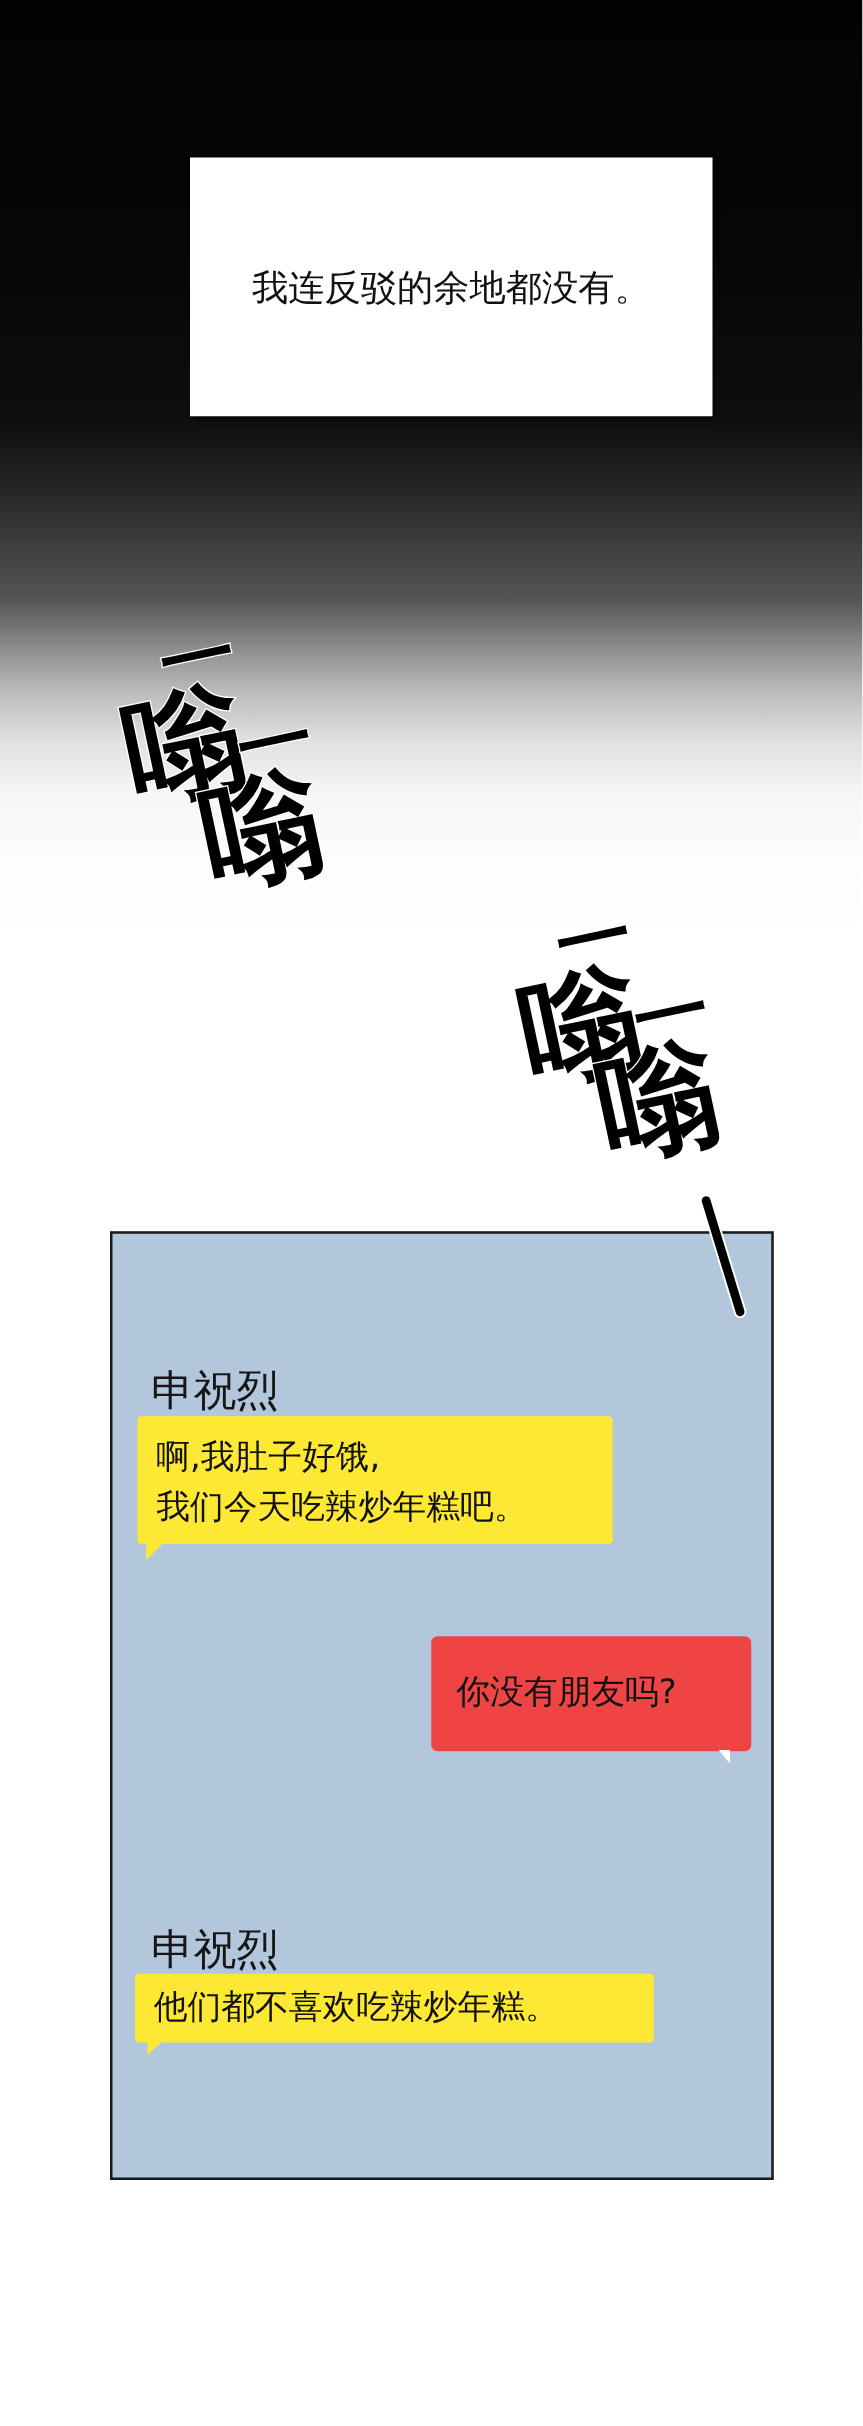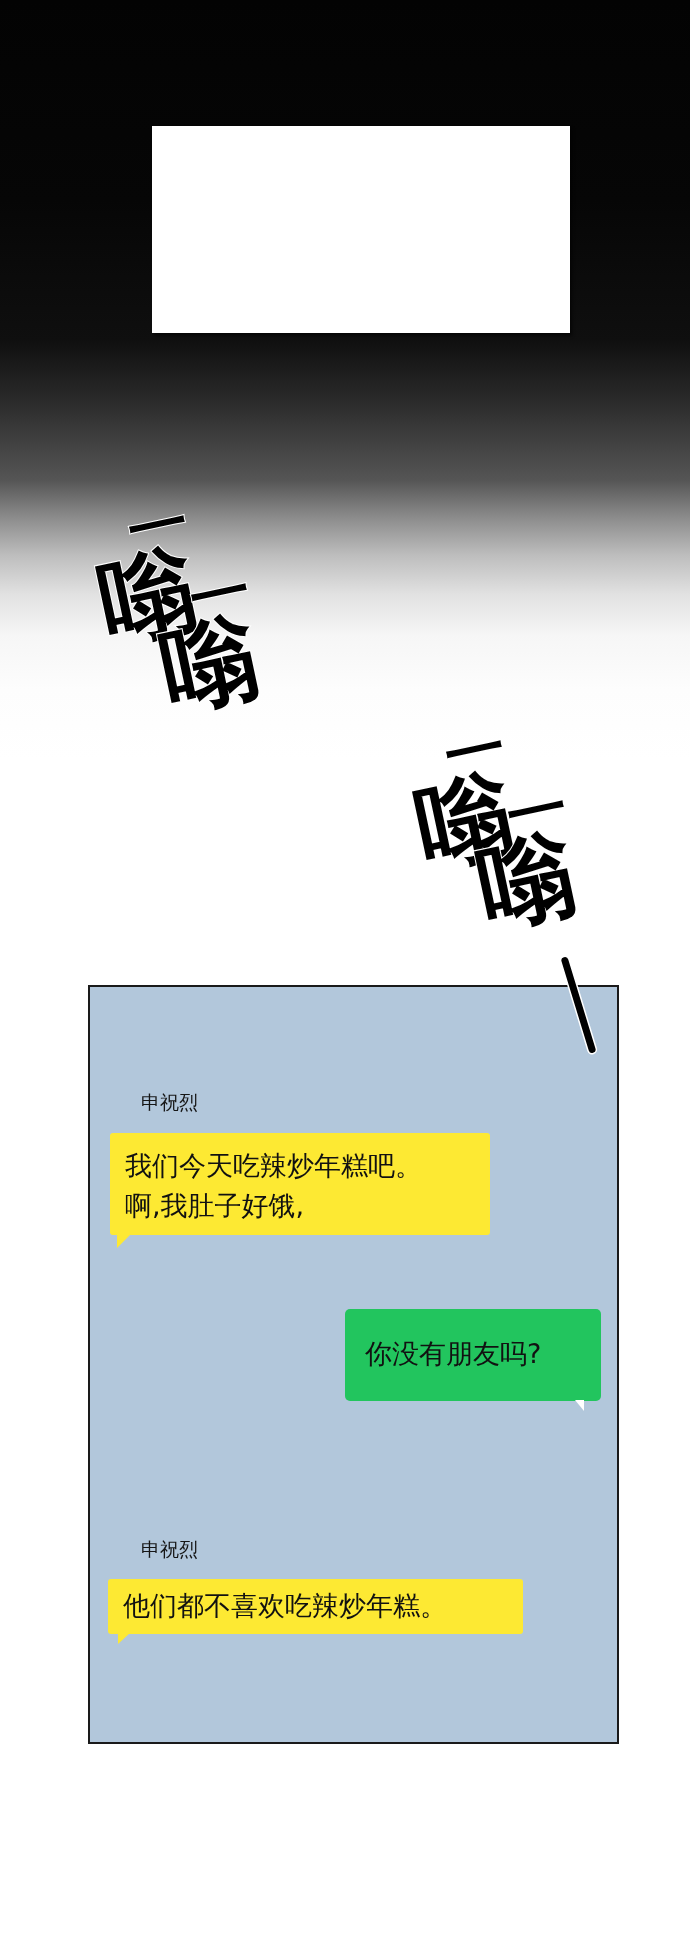--- a/index.html
+++ b/index.html
@@ -24,41 +24,42 @@
   .caption-line.first { padding-left: 40px; }
 
   .sfx { position: absolute; width: 200px; height: 200px; }
   .sfx svg { overflow: visible; }
   .sfx-text { font-family: "DejaVu Sans", sans-serif; font-weight: bold; fill: #000; stroke: #fff; stroke-width: 2px; paint-order: stroke; }
 
   .chat-panel {
     position: absolute; left: 88px; top: 985px; width: 527px; height: 755px;
     background: #b2c7db; border: 2px solid #1a1a1a; box-sizing: content-box;
   }
-  .sender-name { position: absolute; font-size: 19px; color: #161616; white-space: nowrap; margin-left: 20px; }
+  .sender-name { position: absolute; font-size: 34px; color: #161616; white-space: nowrap; }
   .bubble { position: absolute; box-sizing: border-box; color: #111; }
   .bubble.yellow { background: #fde933; border-radius: 3px; }
-  .bubble.white { background: #22c55e; border-radius: 5px; }
+  .bubble.white { background: #ef4444; border-radius: 5px; }
   .bubble-text { font-size: 27px; line-height: 40px; white-space: nowrap; }
   .tail { position: absolute; width: 0; height: 0; }
   .tail.yellow-left { border-top: 14px solid #fde933; border-right: 14px solid transparent; border-left: 0 solid transparent; }
   .tail.white-right { border-top: 11px solid #ffffff; border-left: 9px solid transparent; }
 
   .slash {
     position: absolute; left: 575px; top: 955px; width: 7px; height: 100px;
     background: #000; border-radius: 4px; transform: rotate(-17deg);
     box-shadow: 0 0 0 1.5px #fff;
   }
 </style>
 </head>
 <body>
 
 <div class="bg-gradient"></div>
 
 <div class="caption-box">
+  <div class="caption-line">我连反驳的余地都没有。</div>
 </div>
 
 <div class="sfx" style="left:100px; top:520px;">
   <svg width="200" height="200">
     <g transform="translate(8,118) rotate(-12)">
       <text class="sfx-text" font-size="96" x="0" y="0">嗡</text>
       <text class="sfx-text" font-size="60" x="42" y="-78">一</text>
     </g>
     <g transform="translate(70,186) rotate(-12)">
       <text class="sfx-text" font-size="96" x="0" y="0">嗡</text>
@@ -77,22 +78,22 @@
       <text class="sfx-text" font-size="96" x="0" y="0">嗡</text>
       <text class="sfx-text" font-size="60" x="42" y="-78">一</text>
     </g>
   </svg>
 </div>
 
 <div class="chat-panel"></div>
 
 <div class="sender-name" style="left:121px; top:1090px;">申祝烈</div>
 <div class="bubble yellow" style="left:110px; top:1133px; width:380px; height:102px; padding:13px 0 0 15px;">
+  <div class="bubble-text">啊,我肚子好饿,</div>
   <div class="bubble-text">我们今天吃辣炒年糕吧。</div>
-  <div class="bubble-text">啊,我肚子好饿,</div>
 </div>
 <div class="tail yellow-left" style="left:117px; top:1234px;"></div>
 
 <div class="bubble white" style="left:345px; top:1309px; width:256px; height:92px; padding:25px 0 0 20px;">
   <div class="bubble-text">你没有朋友吗?</div>
 </div>
 <div class="tail white-right" style="left:575px; top:1400px;"></div>
 
 <div class="sender-name" style="left:121px; top:1537px;">申祝烈</div>
 <div class="bubble yellow" style="left:108px; top:1579px; width:415px; height:55px; padding:7px 0 12px 15px;">

